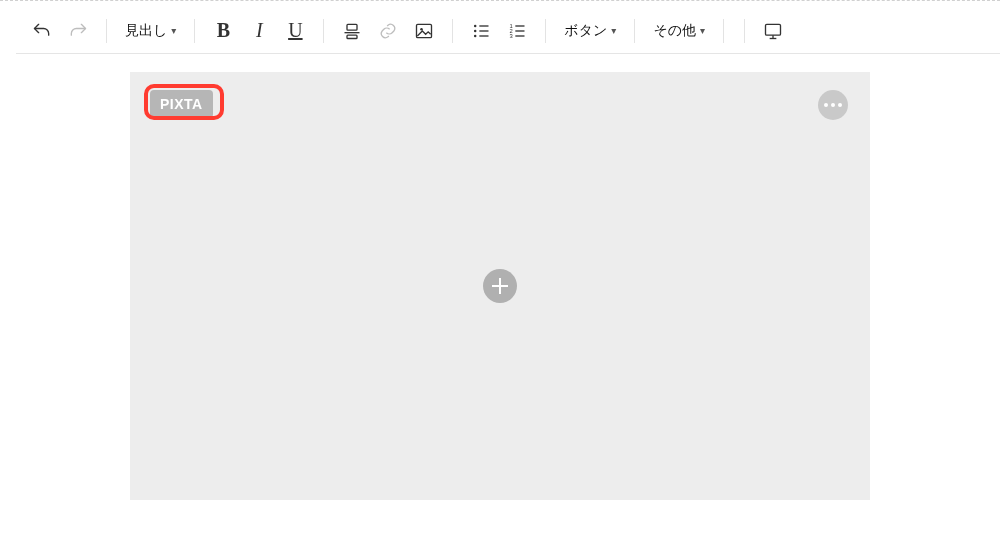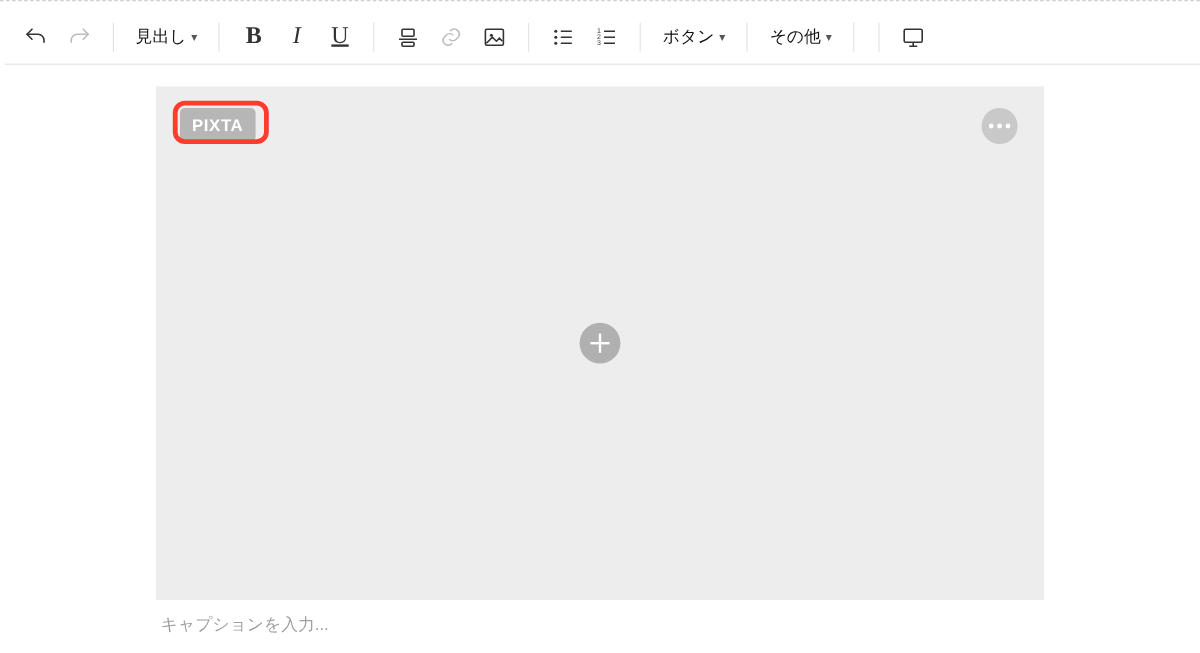--- a/index.html
+++ b/index.html
@@ -5,21 +5,21 @@
   * { box-sizing: border-box; margin: 0; padding: 0; }
   html, body { width: 1000px; height: 544px; font-family: -apple-system, BlinkMacSystemFont, "Segoe UI", "Hiragino Sans", Meiryo, sans-serif; background: #fff; overflow: hidden; }
 
   
   .resize-handle-top { position: absolute; top: 0; left: 0; right: 0; height: 8px; border-top: 1px dashed #d0d0d0; }
 
   
   .toolbar {
     position: absolute;
     top: 8px;
-    left: 4px; right: 0;
+    left: 16px; right: 0;
     height: 46px;
     display: flex;
     align-items: center;
     padding: 0 8px;
     border-bottom: 1px solid #e5e5e5;
     gap: 0;
   }
   .tb-btn {
     display: inline-flex;
     align-items: center;
@@ -231,14 +231,13 @@
     <div class="pixta-highlight"></div>
     <div class="more-round">
       <div class="dots">
           <span></span>
           <span></span>
           <span></span>
         </div>
     </div>
     <div class="add-round"></div>
   </div>
-  <div class="caption-row">キャプションを入力...</div>
 </div>
 
 </body></html>

